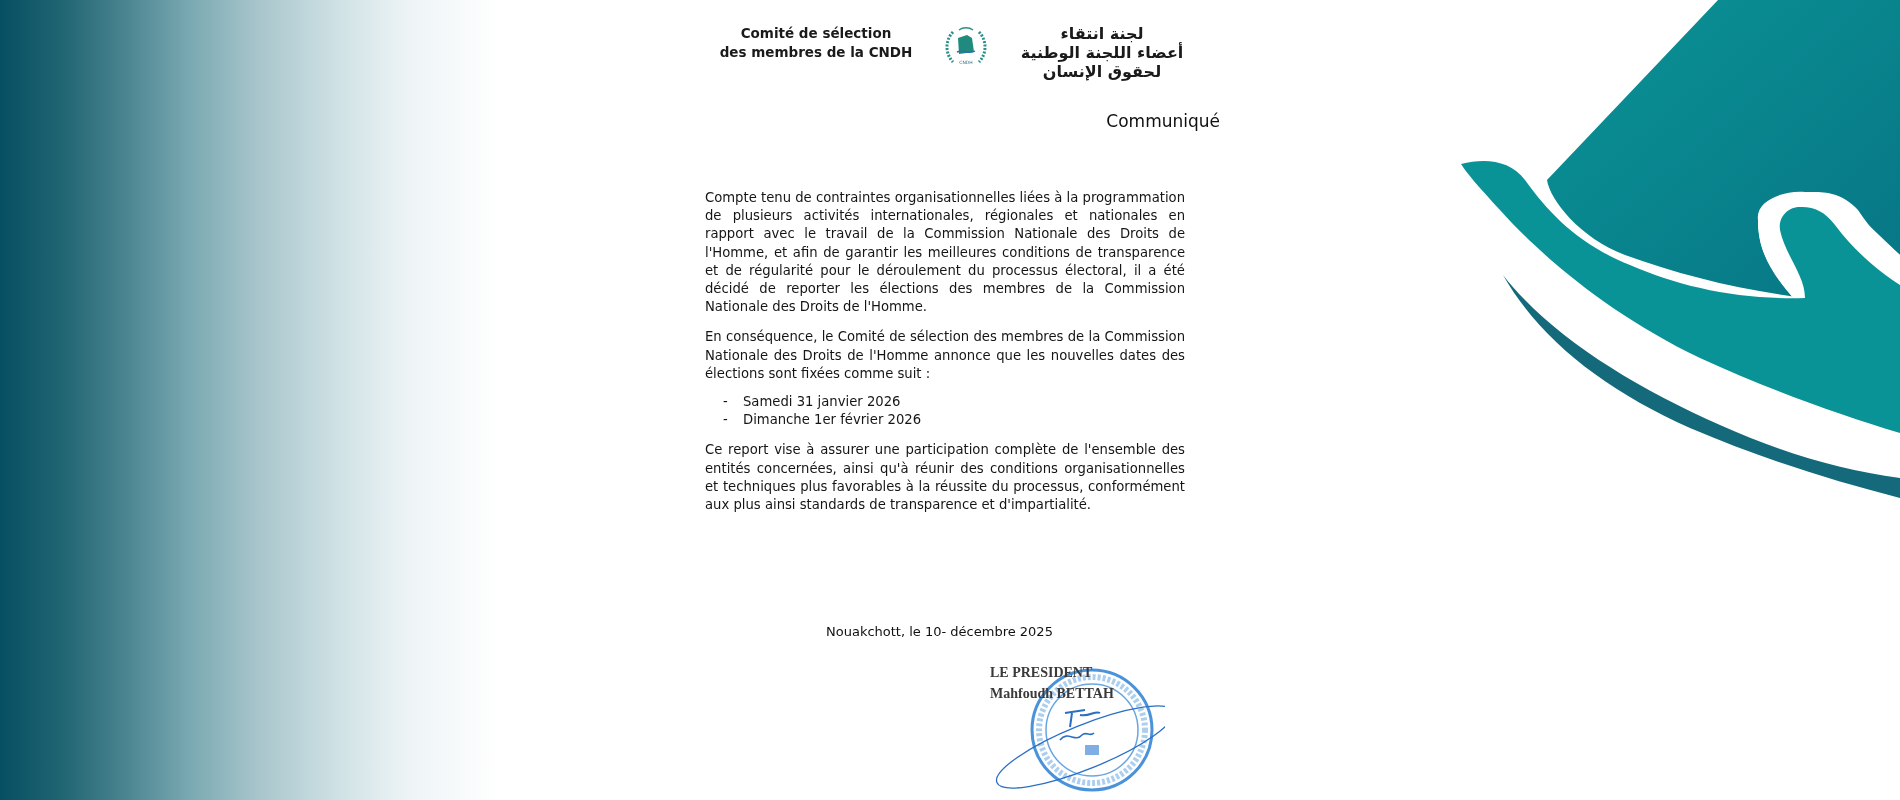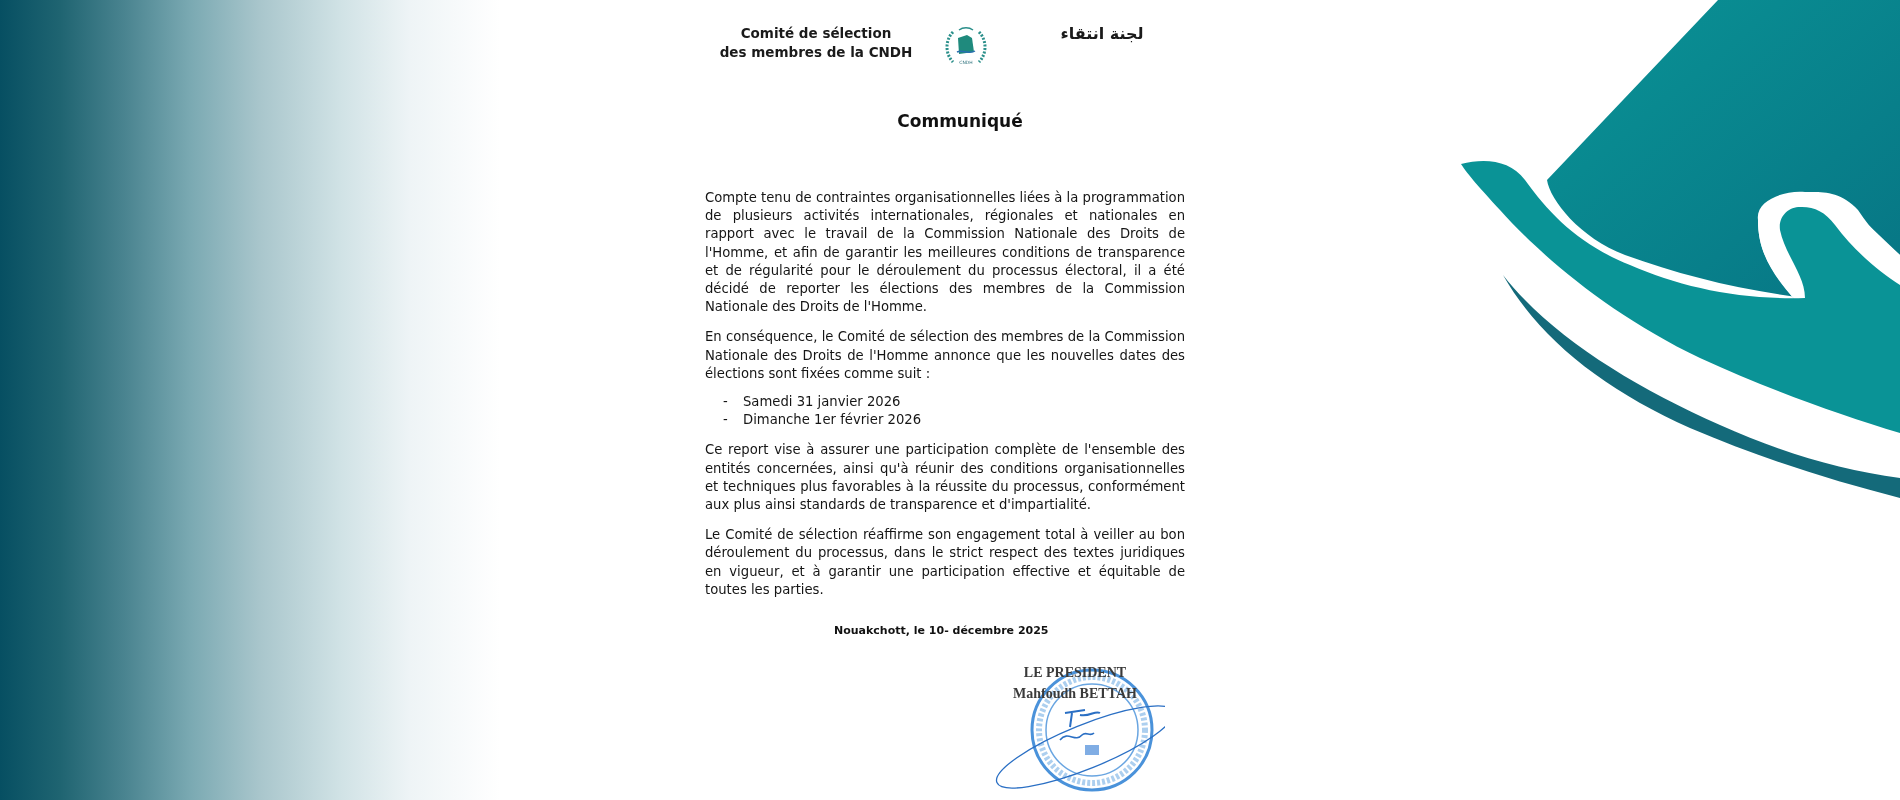--- a/index.html
+++ b/index.html
@@ -24,39 +24,39 @@
     font-size: 13.5px; font-weight: bold; line-height: 19px; color: #1a1a1a;
   }
   .hdr-logo {
     position: absolute; left: 225px; top: 0; width: 50px; height: 50px;
   }
   .hdr-ar {
     position: absolute; right: 24px; top: 2px; width: 220px; text-align: center;
     direction: rtl; font-size: 16px; font-weight: bold; line-height: 19px; color: #1a1a1a;
   }
   .title {
-    position: absolute; top: 111px; left: 700px; width: 520px; text-align: center;
-    font-size: 17px; font-weight: bold; color: #111;
+    position: absolute; top: 111px; left: 700px; width: 520px; text-align: right;
+    font-size: 17px; font-weight: normal; color: #111;
   }
   .body-text {
     position: absolute; top: 177px; left: 705px; width: 480px;
     font-size: 13.2px; line-height: 18.2px; text-align: justify; color: #151515;
   }
   .body-text p { margin: 12px 0 10px 0; }
   .dates { list-style: none; margin: 0 0 10px 0; padding: 0 0 0 18px; }
   .dates li { position: relative; padding-left: 20px; line-height: 18.2px; }
   .dates li .dash { position: absolute; left: 0; top: 0; }
 
   .sign-date {
-    position: absolute; top: 624px; left: 826px; font-size: 11px; font-weight: bold; color: #111; margin-left: 8px;
+    position: absolute; top: 624px; left: 826px; font-size: 13px; font-weight: normal; color: #111;
   }
   .stamp-area { position: absolute; left: 990px; top: 655px; width: 175px; height: 145px; }
   .stamp-area svg { position: absolute; left: 0; top: 0; }
   .sig-title {
-    position: absolute; left: 0; width: 170px; text-align: center;
+    position: absolute; left: 0; width: 170px; 
     font-family: "Liberation Serif", "DejaVu Serif", serif; font-weight: bold;
     font-size: 14px; color: #3a3a3a;
   }
 </style>
 </head>
 <body>
 
 <div class="left-gradient"></div>
 
 <div class="right-art">
@@ -88,40 +88,40 @@
       <path d="M 12 10 C 4 18 4 32 12 40" fill="none" stroke="#2a8f8a" stroke-width="3" stroke-dasharray="2 1.5"></path>
       <path d="M 38 10 C 46 18 46 32 38 40" fill="none" stroke="#2a8f8a" stroke-width="3" stroke-dasharray="2 1.5"></path>
       <path d="M 17 16 L 26 13 L 31 16 L 33 30 L 18 32 Z" fill="#1f8a7d"></path>
       <path d="M 16 30 C 22 27 28 33 34 29" fill="none" stroke="#2a6fb0" stroke-width="1.5"></path>
       <text x="25" y="42" font-size="4.5" text-anchor="middle" fill="#2a6f7a" font-family="DejaVu Sans, sans-serif">CNDH</text>
       <path d="M 18 8 C 22 5 28 5 32 8" fill="none" stroke="#2a8f8a" stroke-width="1.5"></path>
     </svg>
   </div>
   <div class="hdr-ar">
     <div>لجنة انتقاء</div>
+    <div>أعضاء اللجنة الوطنية لحقوق الإنسان</div>
   </div>
 </div>
 
 <div class="title">Communiqué</div>
 
 <div class="body-text">
   <p>Compte tenu de contraintes organisationnelles liées à la programmation de plusieurs activités internationales, régionales et nationales en rapport avec le travail de la Commission Nationale des Droits de l'Homme, et afin de garantir les meilleures conditions de transparence et de régularité pour le déroulement du processus électoral, il a été décidé de reporter les élections des membres de la Commission Nationale des Droits de l'Homme.</p>
   <p>En conséquence, le Comité de sélection des membres de la Commission Nationale des Droits de l'Homme annonce que les nouvelles dates des élections sont fixées comme suit :</p>
   <ul class="dates">
     <li>
       <span class="dash">-</span>
       <span>Samedi 31 janvier 2026</span>
     </li>
     <li>
       <span class="dash">-</span>
       <span>Dimanche 1er février 2026</span>
     </li>
   </ul>
   <p>Ce report vise à assurer une participation complète de l'ensemble des entités concernées, ainsi qu'à réunir des conditions organisationnelles et techniques plus favorables à la réussite du processus, conformément aux plus ainsi standards de transparence et d'impartialité.</p>
-  <p>Le Comité de sélection réaffirme son engagement total à veiller au bon déroulement du processus, dans le strict respect des textes juridiques en vigueur, et à garantir une participation effective et équitable de toutes les parties.</p>
 </div>
 
 <div class="sign-date">Nouakchott, le 10- décembre 2025</div>
 
 <div class="stamp-area">
   <svg width="175" height="145" viewBox="0 0 175 145">
     <circle cx="102" cy="75" r="60" fill="none" stroke="#2a7fd4" stroke-width="3" opacity="0.85"></circle>
     <circle cx="102" cy="75" r="46" fill="none" stroke="#2a7fd4" stroke-width="1.5" opacity="0.7"></circle>
     <circle cx="102" cy="75" r="53" fill="none" stroke="#5aa0e0" stroke-width="6" stroke-dasharray="3 2" opacity="0.5"></circle>
     <ellipse cx="95" cy="92" rx="95" ry="22" transform="rotate(-22 95 92)" fill="none" stroke="#2a6fc4" stroke-width="1.3"></ellipse>

